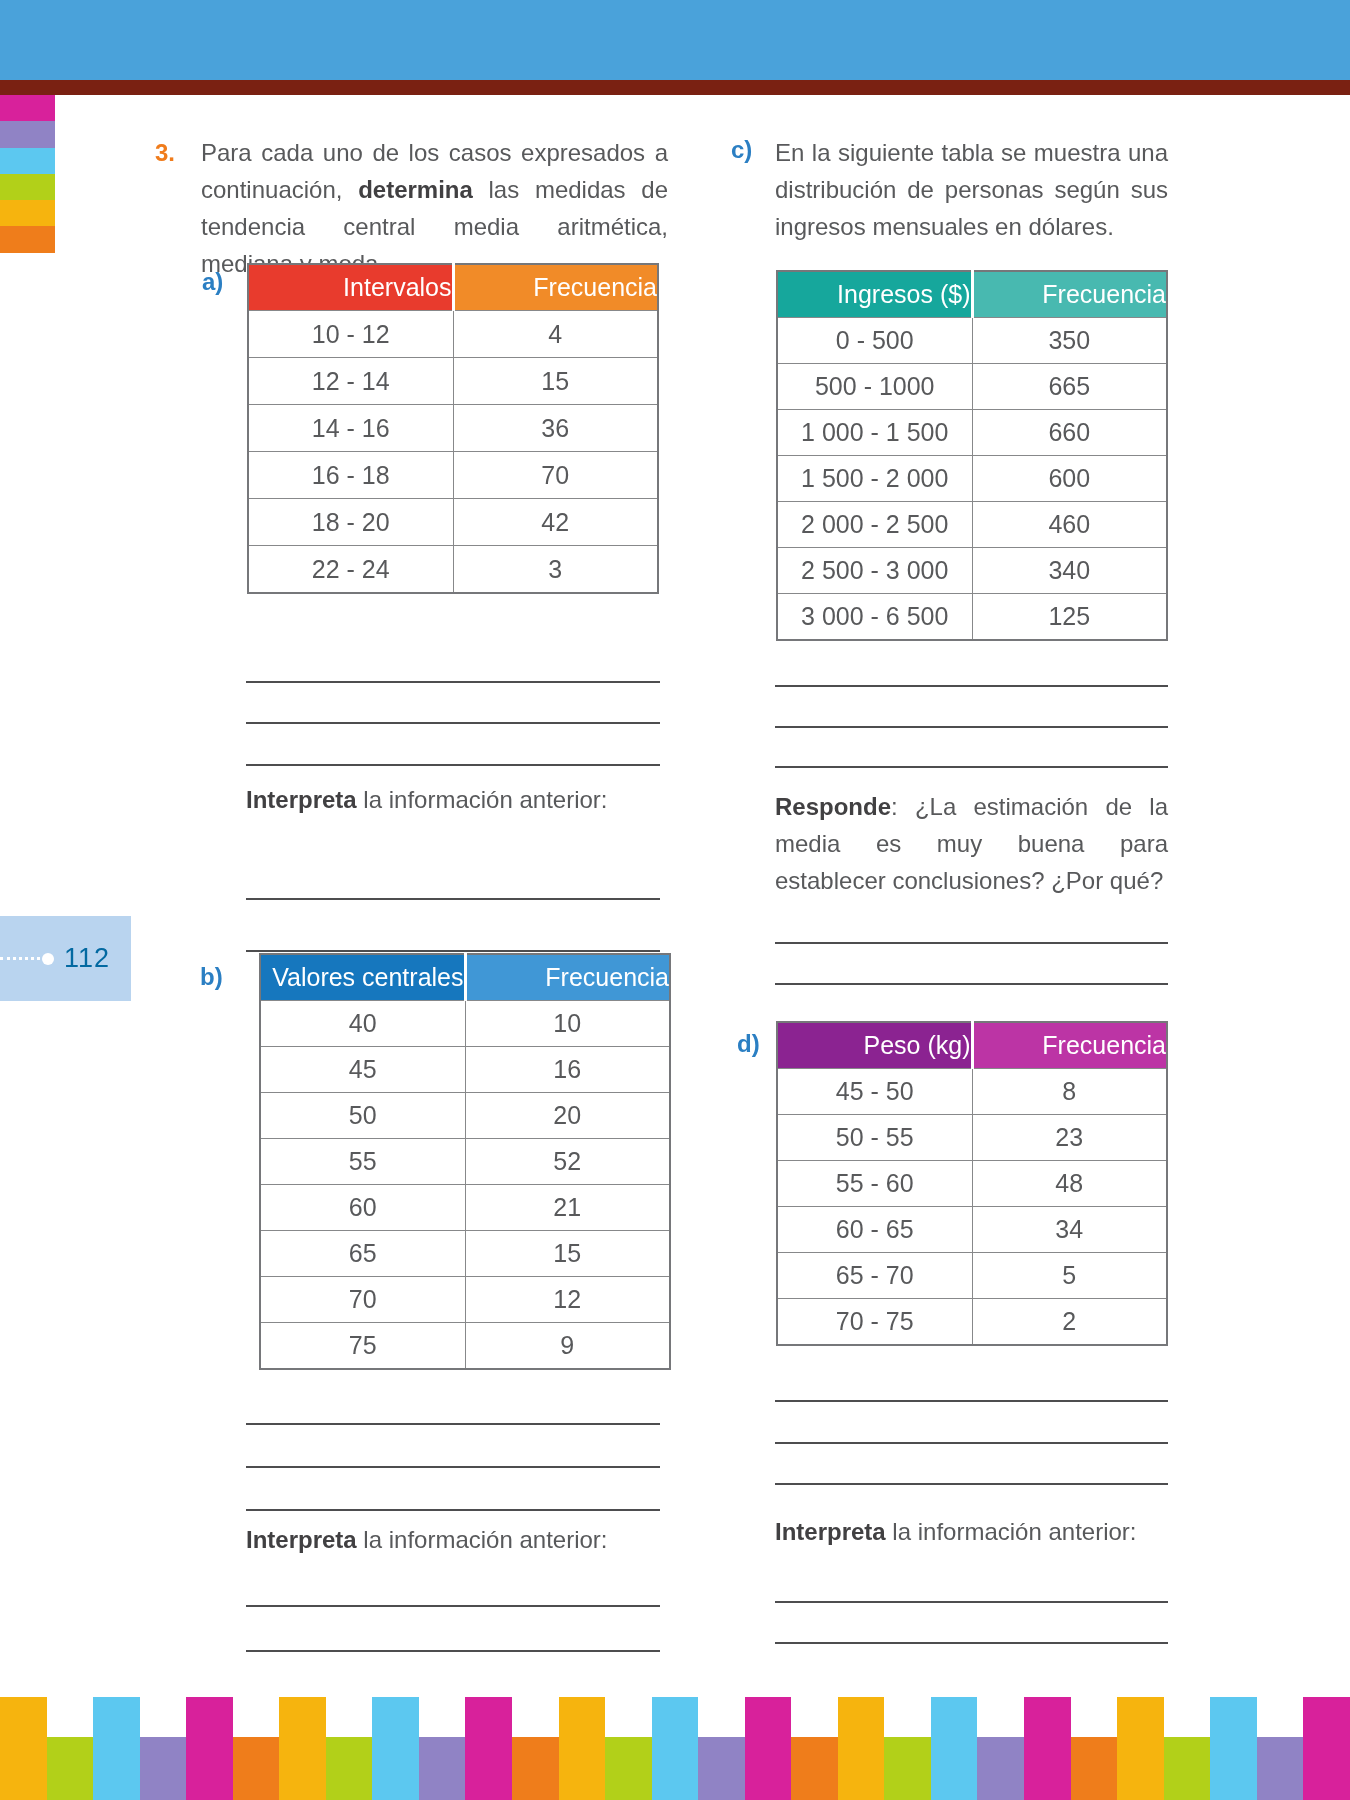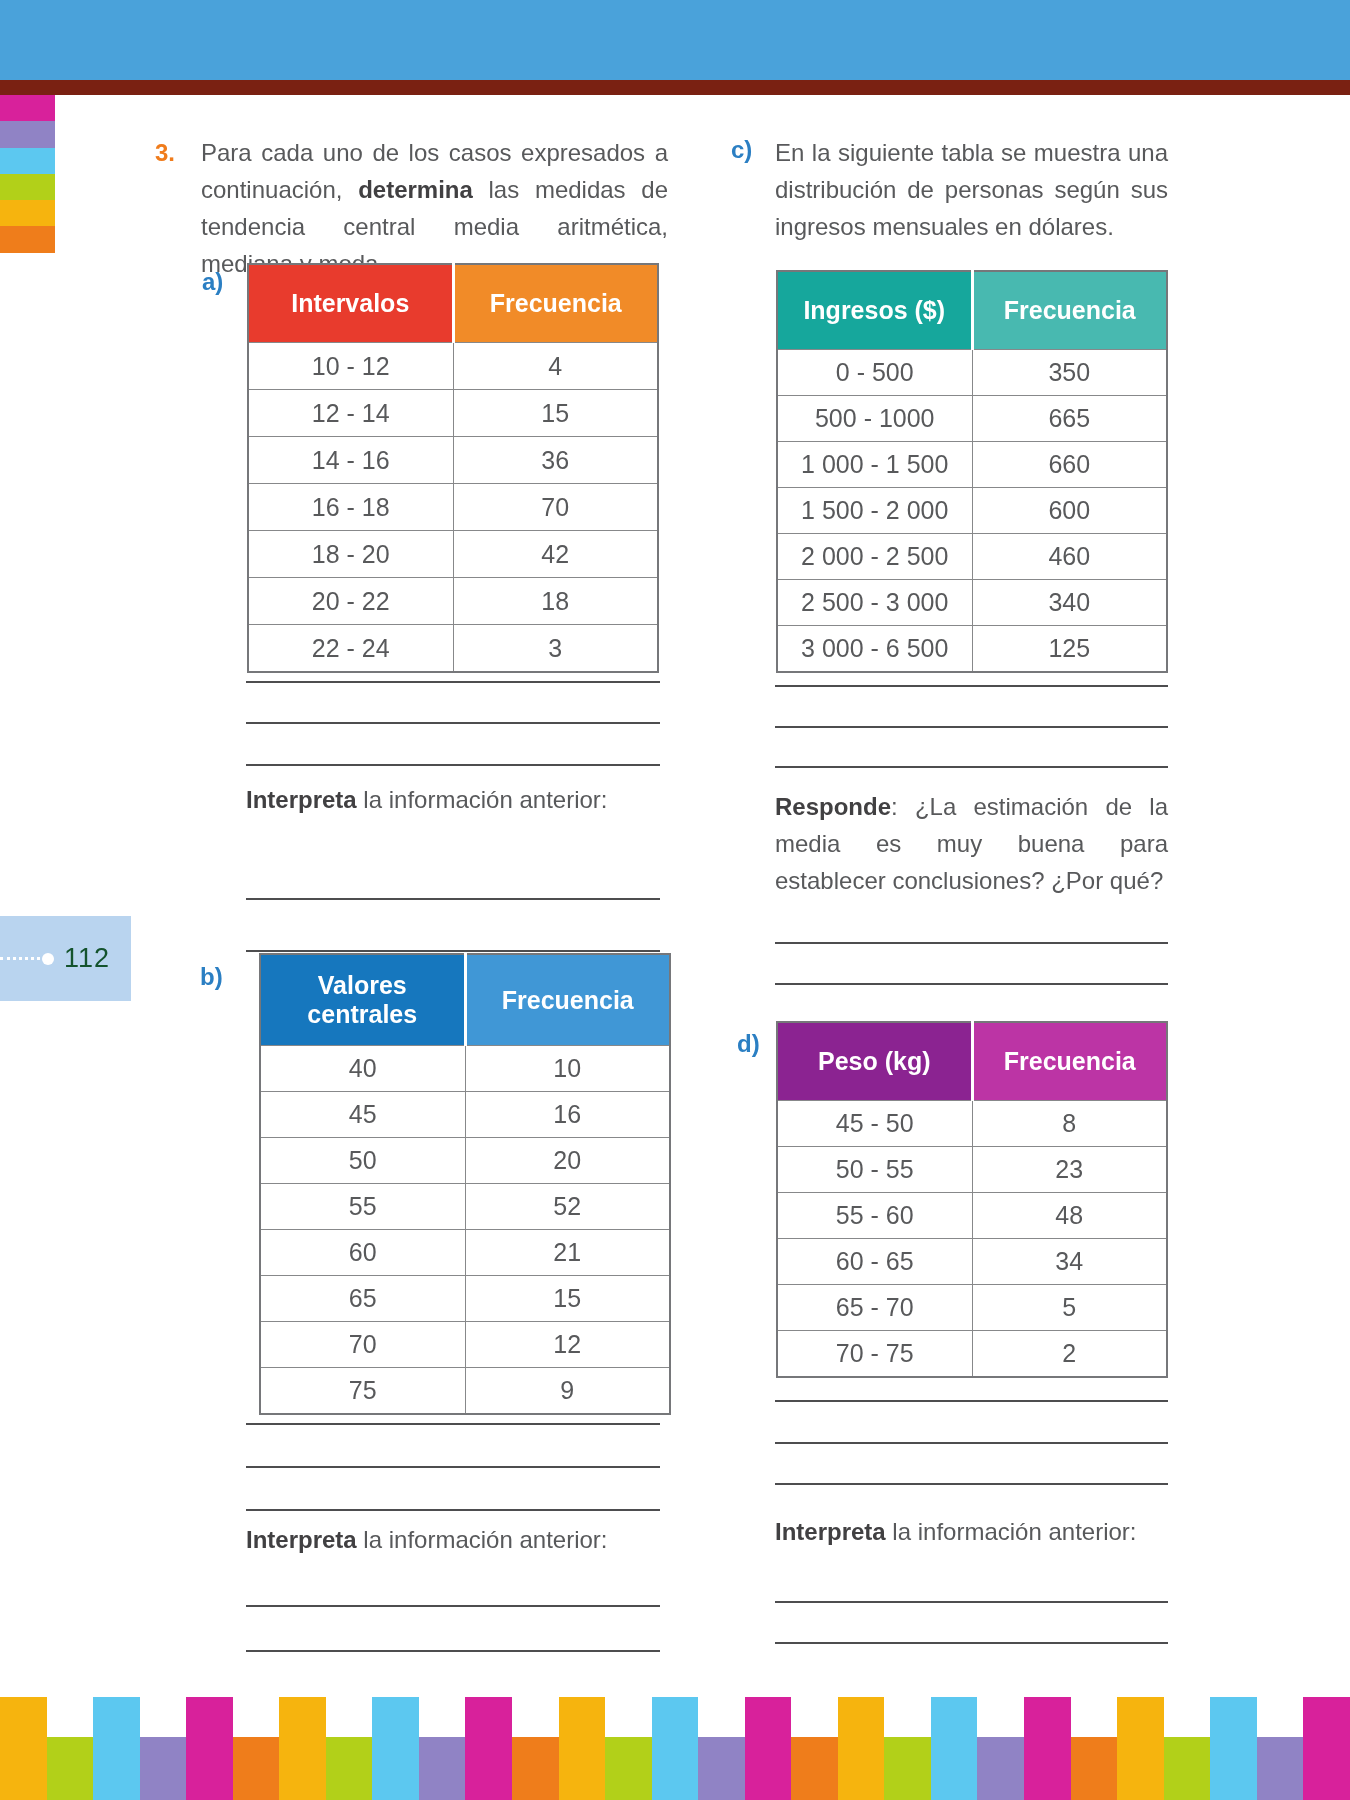--- a/index.html
+++ b/index.html
@@ -11,31 +11,31 @@
   
   .top-blue{position:absolute;left:0;top:0;width:1350px;height:80px;background:#4AA2DA;}
   .top-maroon{position:absolute;left:0;top:80px;width:1350px;height:15px;background:#7A2112;}
   .stripes{position:absolute;left:0;top:95px;width:55px;}
   .stripes .stripe{width:55px;height:26.3px;}
   
   .badge{position:absolute;left:0;top:916px;width:131px;height:85px;background:#B9D4EF;
          display:flex;align-items:center;}
   .badge-dots{display:inline-block;width:40px;border-top:3px dotted #ffffff;height:0;}
   .badge-bullet{display:inline-block;width:12px;height:12px;border-radius:50%;background:#ffffff;margin-left:2px;}
-  .badge-num{color:#14532d;font-size:27px;margin-left:10px;letter-spacing:1px;}
+  .badge-num{color:#0369a1;font-size:27px;margin-left:10px;letter-spacing:1px;}
   
   .q-num{position:absolute;left:155px;top:134px;width:42px;color:#F07C1C;font-weight:bold;font-size:24px;line-height:37px;}
   .para{position:absolute;font-size:24px;line-height:37px;color:#58595B;text-align:justify;margin:0;}
   .para b{color:#414042;}
   .item-label{position:absolute;color:#2B7FC3;font-weight:bold;font-size:24px;}
   .caption{position:absolute;font-size:24px;color:#58595B;margin:0;}
   .caption b{color:#414042;}
   
   .data-table{position:absolute;border-collapse:collapse;border:2px solid #76777A;table-layout:fixed;}
-  .data-table th{color:#ffffff;font-size:25px;font-weight:bold;height:45px;text-align:center;padding:16px;}
+  .data-table th{color:#ffffff;font-size:25px;font-weight:normal;height:45px;text-align:right;padding:0;}
   .data-table th + th{border-left:3px solid #ffffff;}
   .data-table td{border:1.5px solid #87888A;color:#58595B;font-size:25px;text-align:center;height:45px;padding:0;}
   .t-a td{height:46px;}
   
   .wline{position:absolute;height:0;border-top:2px solid #4D4D4F;}
   
   .footer{position:absolute;left:0;top:1697px;width:1350px;height:103px;display:flex;align-items:flex-end;}
   .footer .bar{flex:1;}
   .footer .bar.tall{height:103px;}
   .footer .bar.short{height:63px;}
@@ -88,24 +88,20 @@
         </tr>
         <tr>
           <td>16 - 18</td>
           <td>70</td>
         </tr>
         <tr>
           <td>18 - 20</td>
           <td>42</td>
         </tr>
         <tr>
-          <td>20 - 22</td>
-          <td>18</td>
-        </tr>
-        <tr>
           <td>22 - 24</td>
           <td>3</td>
         </tr>
       </tbody>
   </table>
   <div class="wline" style="left:246px;top:681px;width:414px;"></div>
   <div class="wline" style="left:246px;top:722px;width:414px;"></div>
   <div class="wline" style="left:246px;top:764px;width:414px;"></div>
   <p class="caption" style="left:246px;top:786px;width:420px;"><b>Interpreta</b><span> la información anterior:</span></p>
   <div class="wline" style="left:246px;top:898px;width:414px;"></div>

